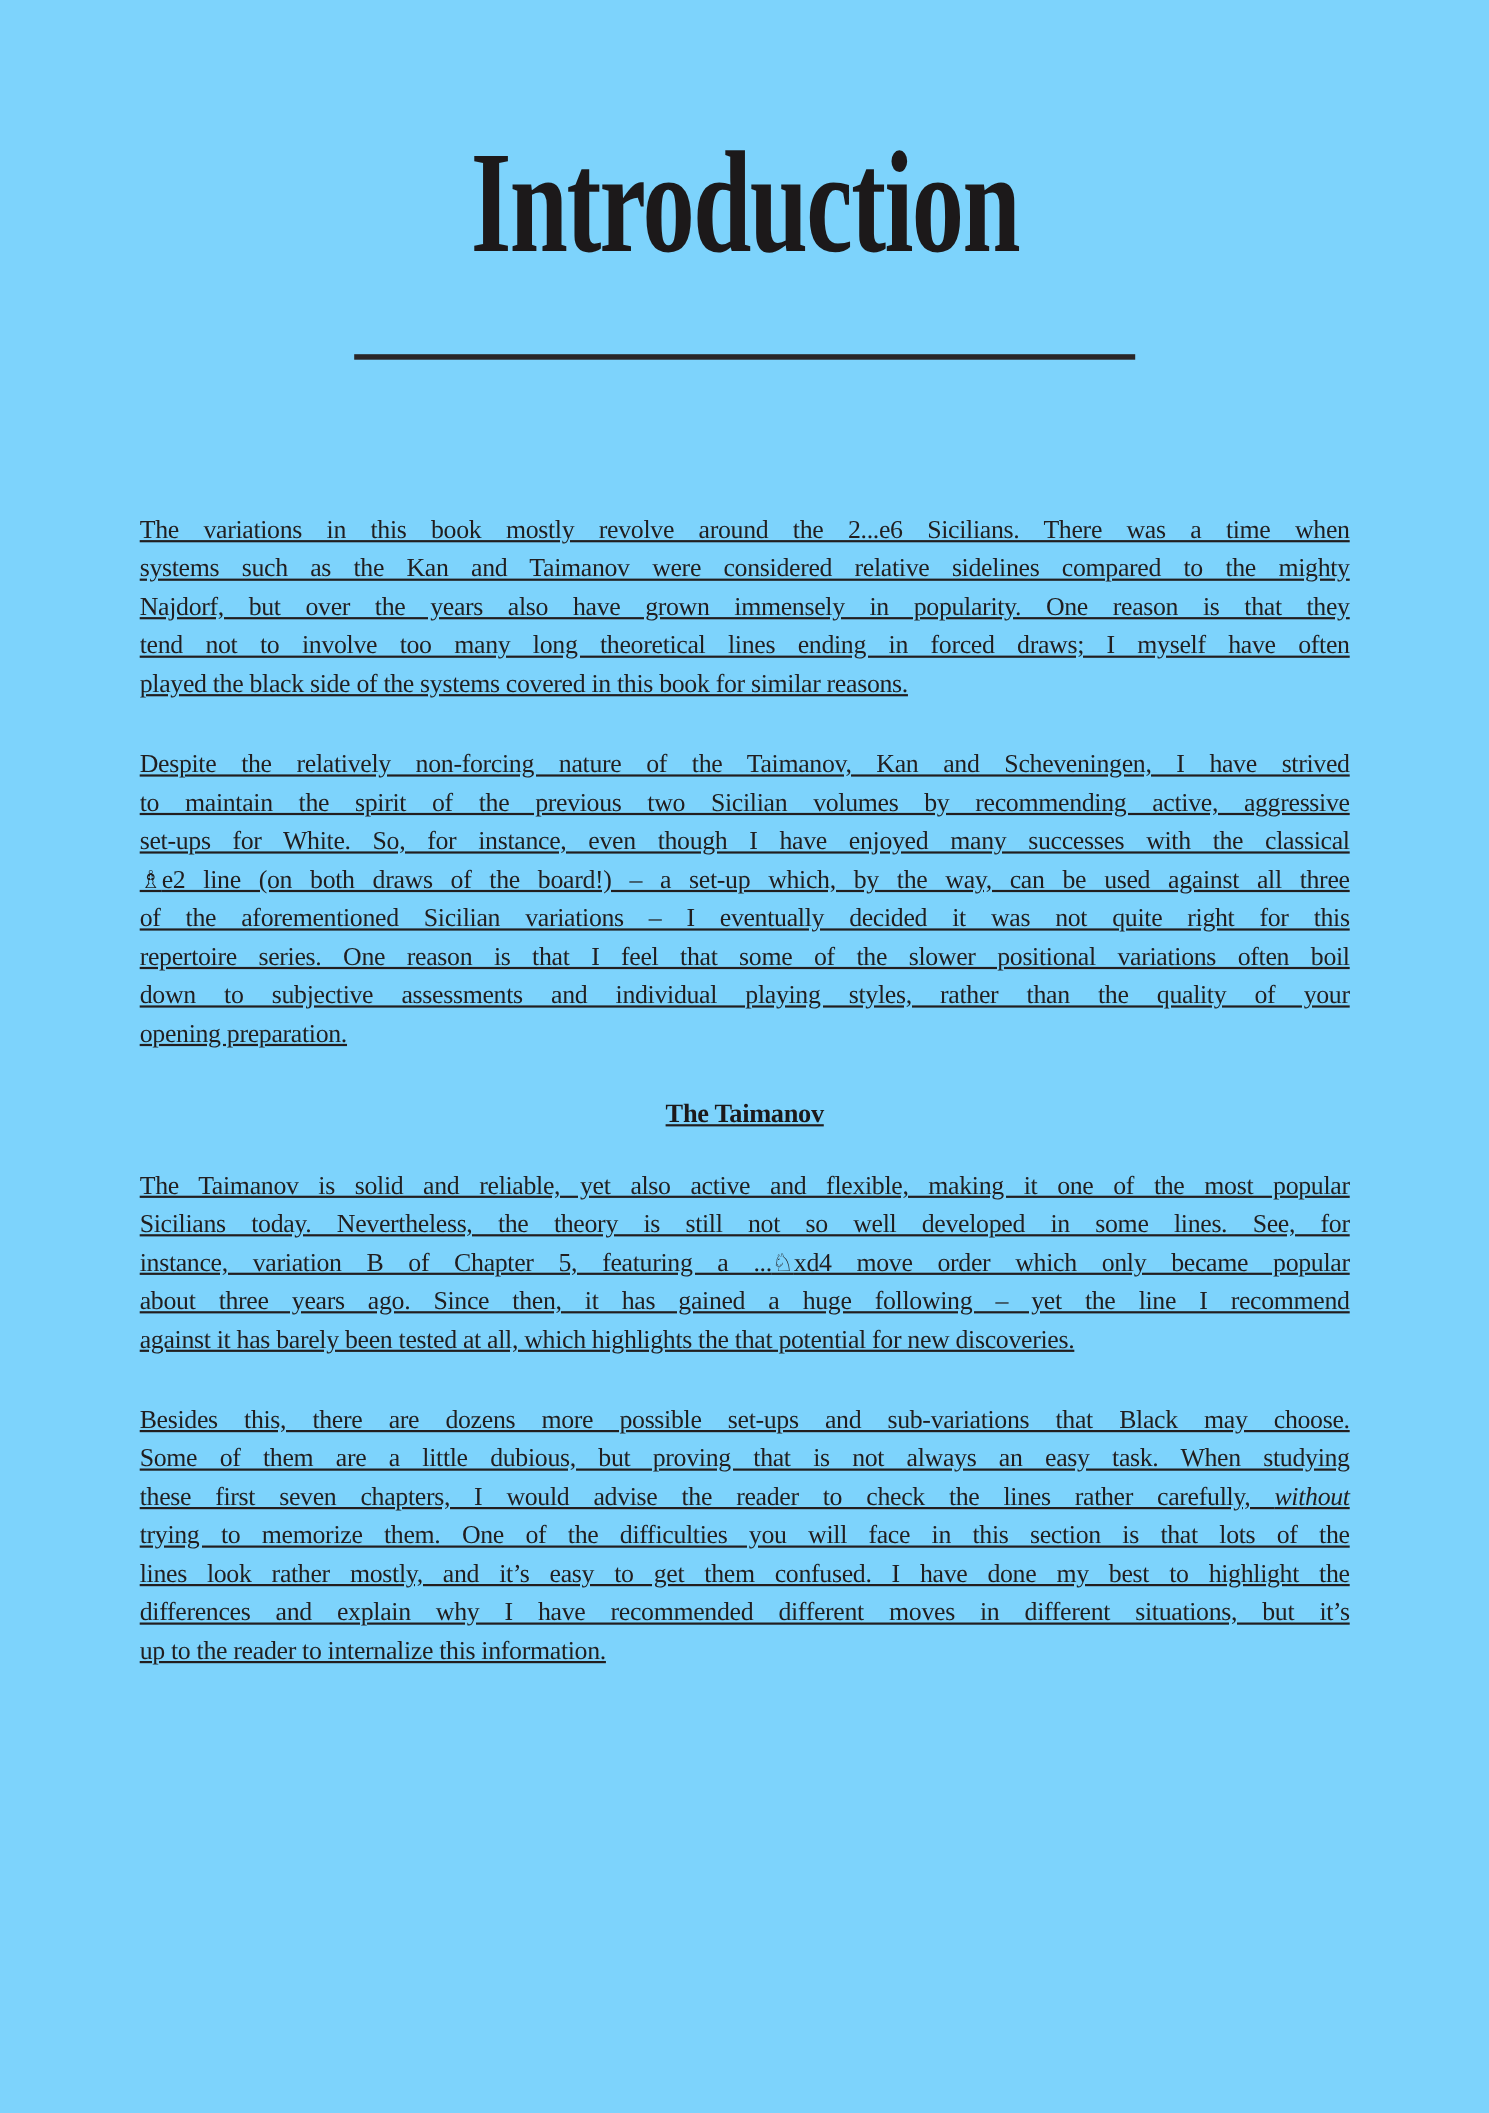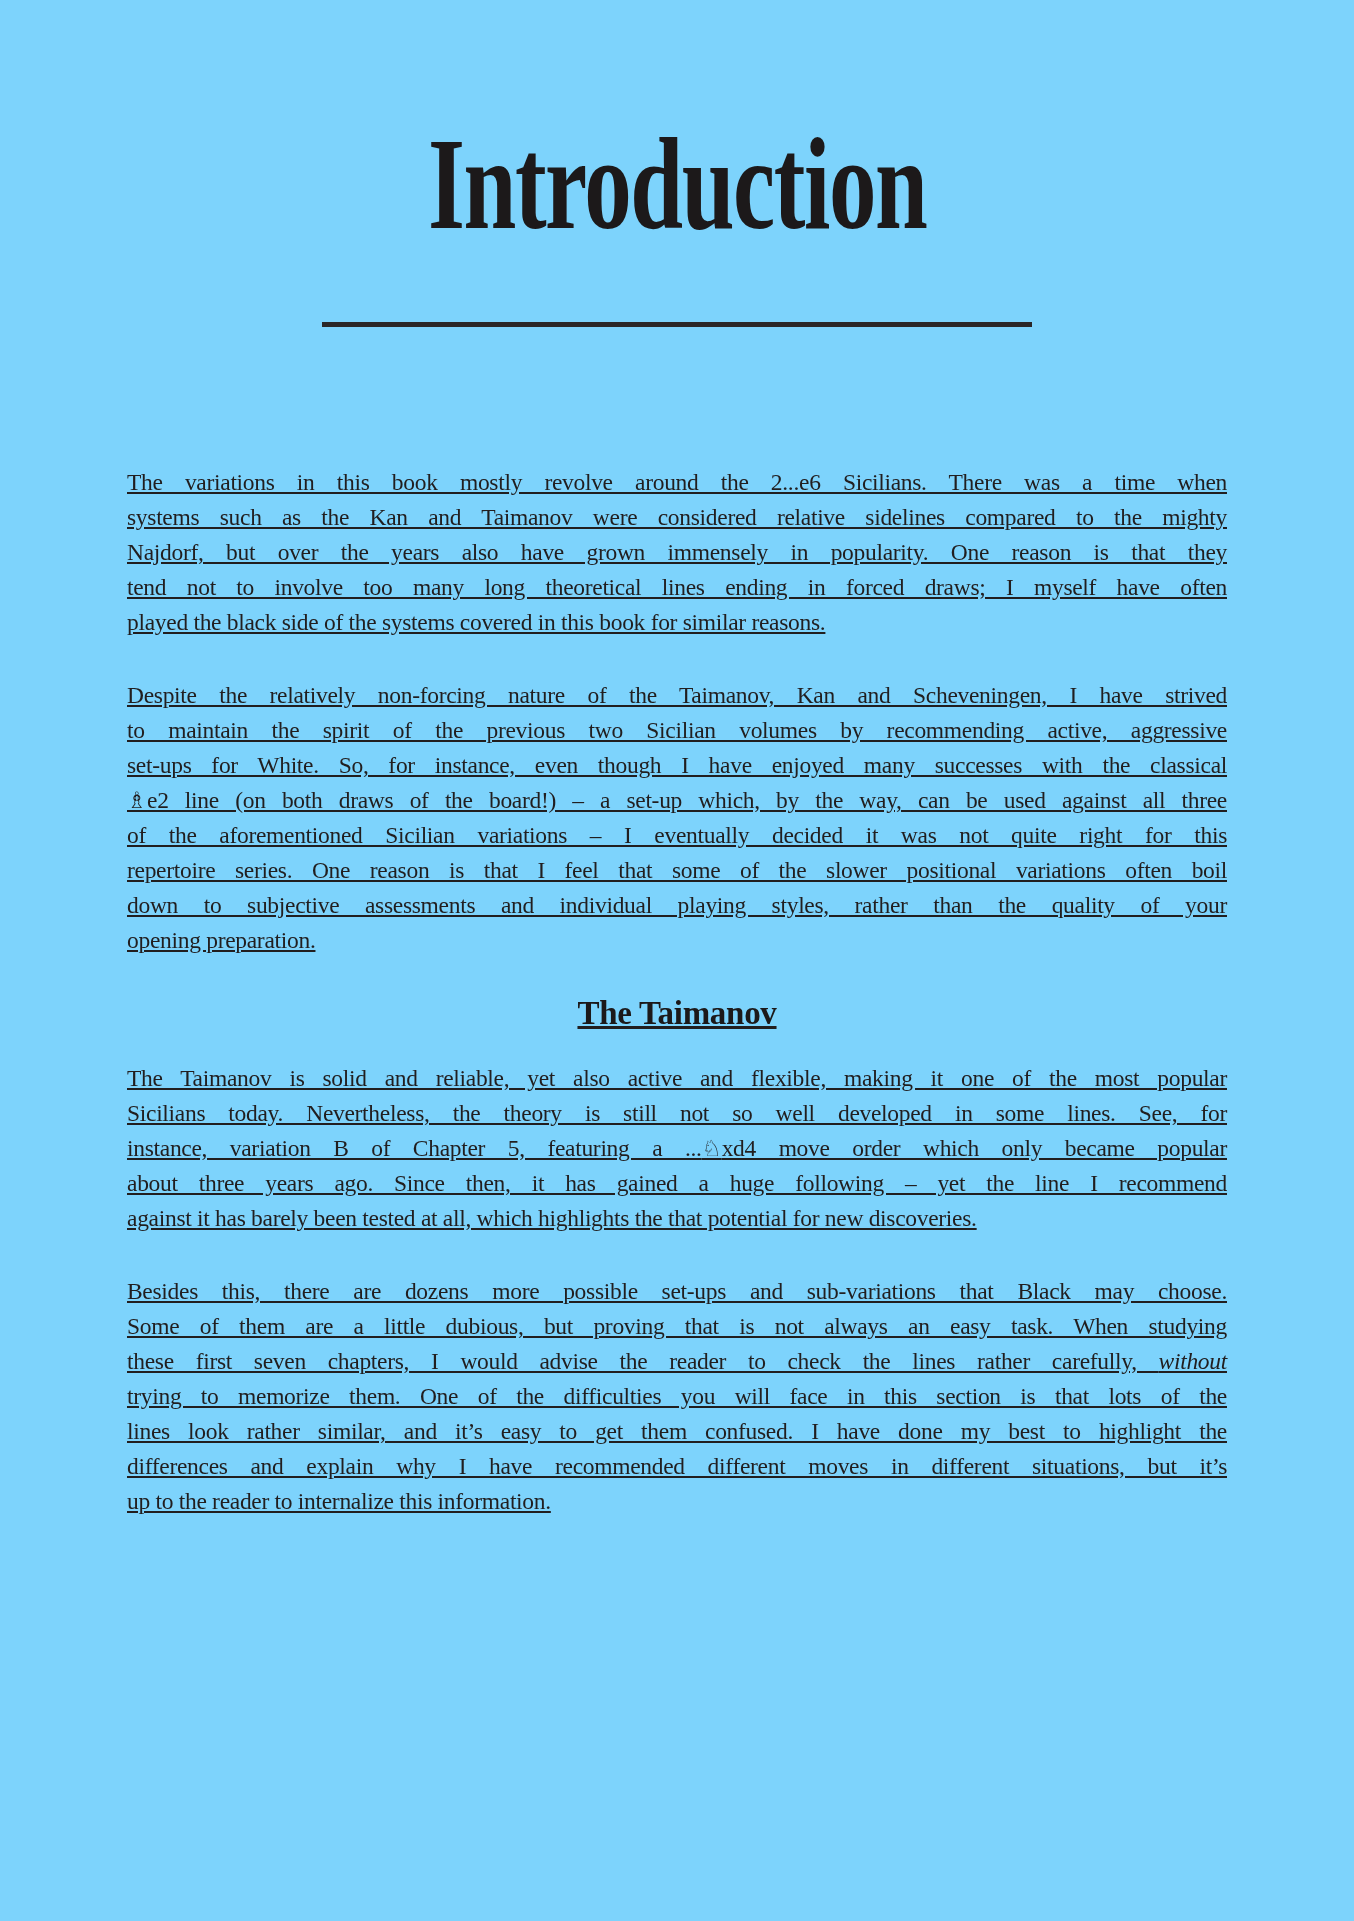--- a/index.html
+++ b/index.html
@@ -43,21 +43,21 @@
     text-decoration: underline;
   }
   .paragraph { margin: 0 0 38px 0; }
   .pline {
     text-align: justify;
     text-align-last: justify;
   }
   .pline.last { text-align-last: left; }
   .section-heading {
     text-align: center;
-    font-size: 33px;
+    font-size: 24px;
     font-weight: 700;
     line-height: 35px;
     margin: 0 0 30px 0;
     color: #1c191a;
   }
   .italic { font-style: italic; }
   .chess {
     font-family: "DejaVu Sans", sans-serif;
     font-size: 0.95em;
     letter-spacing: 0;
@@ -95,18 +95,18 @@
         <div class="pline"><span>Sicilians today. Nevertheless, the theory is still not so well developed in some lines. See, for</span></div>
         <div class="pline"><span>instance, variation B of Chapter 5, featuring a ...</span><span class="chess">♘</span><span>xd4 move order which only became popular</span></div>
         <div class="pline"><span>about three years ago. Since then, it has gained a huge following – yet the line I recommend</span></div>
         <div class="pline last"><span>against it has barely been tested at all, which highlights the that potential for new discoveries.</span></div>
       </div>
       <div class="paragraph">
         <div class="pline"><span>Besides this, there are dozens more possible set-ups and sub-variations that Black may choose.</span></div>
         <div class="pline"><span>Some of them are a little dubious, but proving that is not always an easy task. When studying</span></div>
         <div class="pline"><span>these first seven chapters, I would advise the reader to check the lines rather carefully, </span><span class="italic">without</span></div>
         <div class="pline"><span>trying to memorize them. One of the difficulties you will face in this section is that lots of the</span></div>
-        <div class="pline"><span>lines look rather similar, and it’s easy to get them confused. I have done my best to highlight the</span></div>
+        <div class="pline"><span>lines look rather mostly, and it’s easy to get them confused. I have done my best to highlight the</span></div>
         <div class="pline"><span>differences and explain why I have recommended different moves in different situations, but it’s</span></div>
         <div class="pline last"><span>up to the reader to internalize this information.</span></div>
       </div>
     </div>
 </div>
 
 </body></html>

